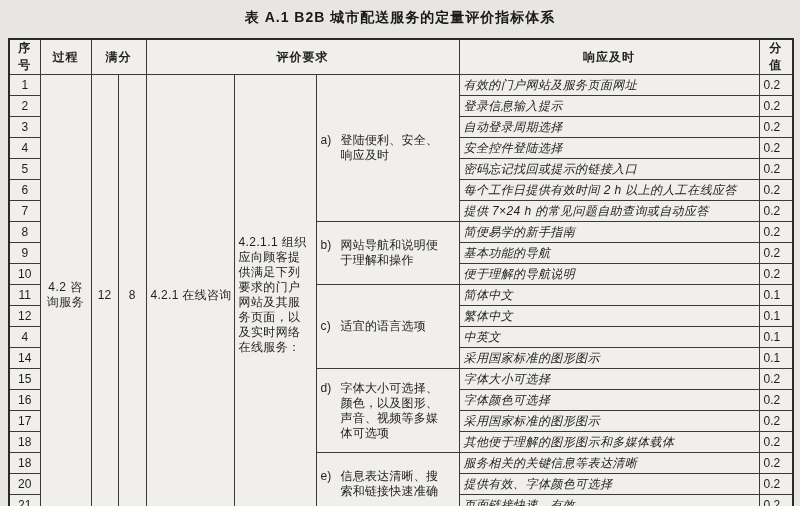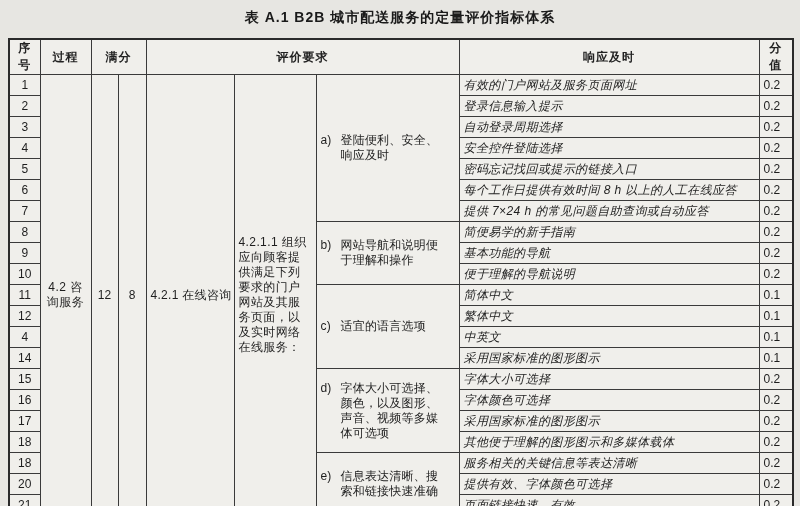--- a/index.html
+++ b/index.html
@@ -135,21 +135,21 @@
         <td class="content">安全控件登陆选择</td>
         <td class="score">0.2</td>
       </tr>
       <tr>
         <td class="seq">5</td>
         <td class="content">密码忘记找回或提示的链接入口</td>
         <td class="score">0.2</td>
       </tr>
       <tr>
         <td class="seq">6</td>
-        <td class="content">每个工作日提供有效时间 8 h 以上的人工在线应答</td>
+        <td class="content">每个工作日提供有效时间 2 h 以上的人工在线应答</td>
         <td class="score">0.2</td>
       </tr>
       <tr>
         <td class="seq">7</td>
         <td class="content">提供 7×24 h 的常见问题自助查询或自动应答</td>
         <td class="score">0.2</td>
       </tr>
       <tr>
         <td class="seq">8</td>
         <td class="group" rowspan="3"><span class="g-letter">b)</span><span class="g-text">网站导航和说明便于理解和操作</span></td>

